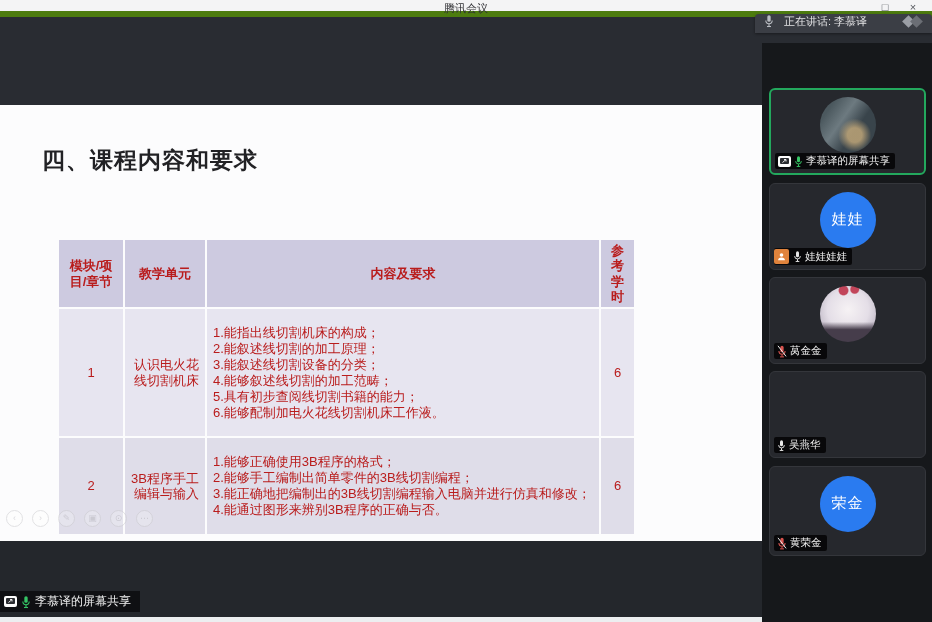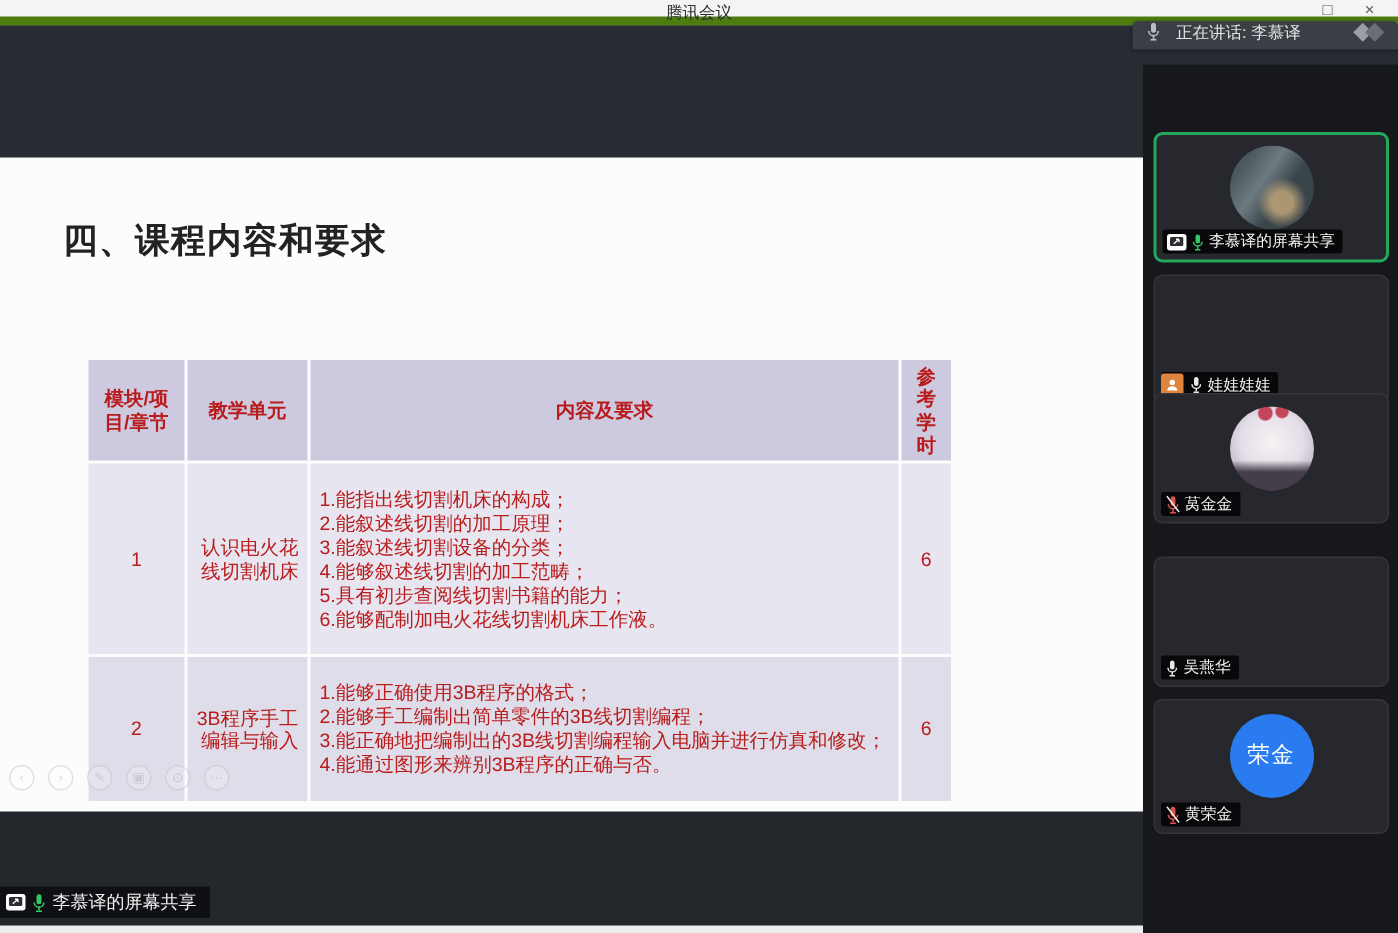--- a/index.html
+++ b/index.html
@@ -169,40 +169,41 @@
           <path d="M2.2 7.5a3.8 3.8 0 0 0 7.6 0" fill="none" stroke="#35c565" stroke-width="1.3"></path>
           <line x1="6" y1="11.6" x2="6" y2="14" stroke="#35c565" stroke-width="1.3"></line>
           <line x1="3.6" y1="14.6" x2="8.4" y2="14.6" stroke="#35c565" stroke-width="1.3"></line>
         </svg>
     </span>
     <span class="name">李慕译的屏幕共享</span>
   </div>
 </div>
 
 <div class="abs tile" style="top:183px;">
+  <div class="avatar blue">娃娃</div>
   <div class="tile-label">
     <span class="badge-host">
       <svg width="9" height="9" viewBox="0 0 12 12">
           <circle cx="6" cy="4" r="2.4" fill="#fff"></circle>
           <path d="M1.5 11a4.5 3.6 0 0 1 9 0z" fill="#fff"></path>
         </svg>
     </span>
     <span class="mic">
       <svg width="9" height="13" viewBox="0 0 12 16">
           <rect x="4" y="1" width="4" height="8" rx="2" fill="#e8e8e8"></rect>
           <path d="M2.2 7.5a3.8 3.8 0 0 0 7.6 0" fill="none" stroke="#e8e8e8" stroke-width="1.3"></path>
           <line x1="6" y1="11.6" x2="6" y2="14" stroke="#e8e8e8" stroke-width="1.3"></line>
           <line x1="3.6" y1="14.6" x2="8.4" y2="14.6" stroke="#e8e8e8" stroke-width="1.3"></line>
         </svg>
     </span>
     <span class="name">娃娃娃娃</span>
   </div>
 </div>
 
-<div class="abs tile" style="top:262px;">
+<div class="abs tile" style="top:277px;">
   <div class="avatar photo2"></div>
   <div class="tile-label">
     <span class="mic">
       <svg width="10" height="13" viewBox="0 0 12 16">
           <rect x="4" y="1" width="4" height="8" rx="2" fill="#d9534f"></rect>
           <path d="M2.2 7.5a3.8 3.8 0 0 0 7.6 0" fill="none" stroke="#d9534f" stroke-width="1.3"></path>
           <line x1="6" y1="11.6" x2="6" y2="14" stroke="#d9534f" stroke-width="1.3"></line>
           <line x1="3.6" y1="14.6" x2="8.4" y2="14.6" stroke="#d9534f" stroke-width="1.3"></line>
           <line x1="1" y1="1" x2="11" y2="14" stroke="#f2f2f2" stroke-width="1.2"></line>
         </svg>

